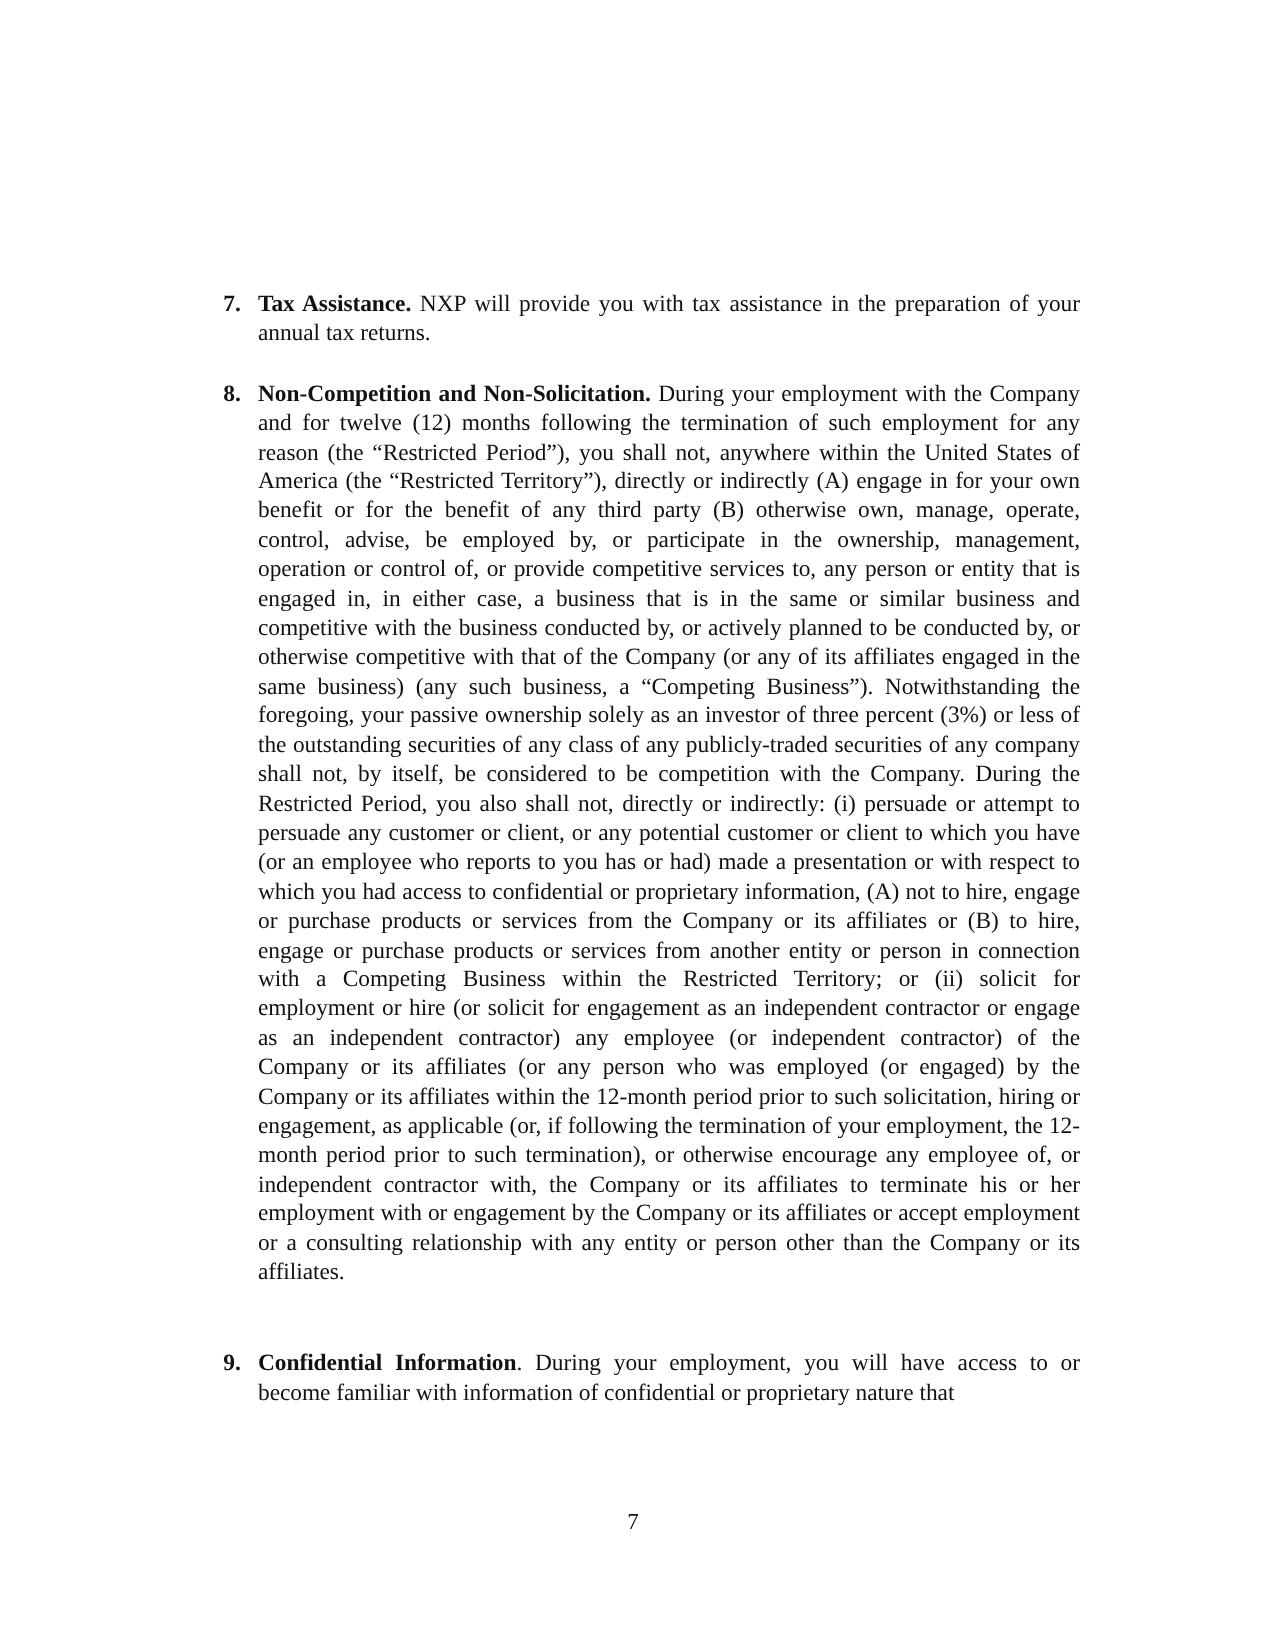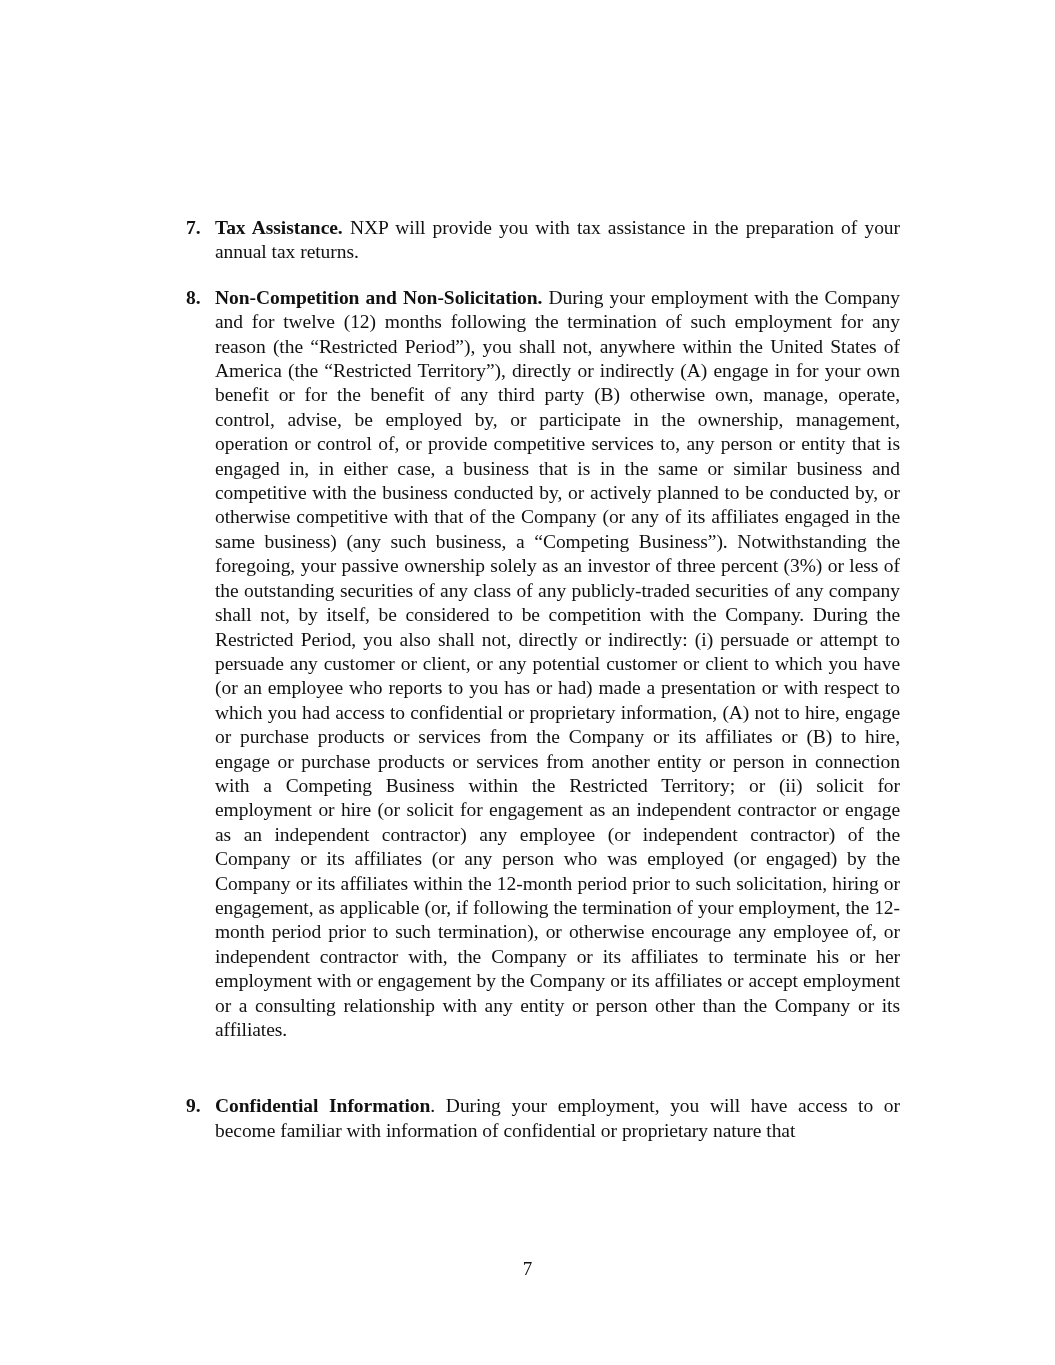--- a/index.html
+++ b/index.html
@@ -53,20 +53,21 @@
     line-height: 24.4px;
   }
   .clause-body {
     font-size: 19.5px;
     line-height: 24.4px;
     text-align: justify;
     text-justify: inter-word;
     letter-spacing: -0.05px;
     word-spacing: 0.1px;
     hyphens: none;
+    margin-top: 26px;
   }
   .clause-title {
     font-weight: bold;
   }
   .title-gap {
     display: inline;
   }
   .page-number {
     position: absolute;
     left: 0;

